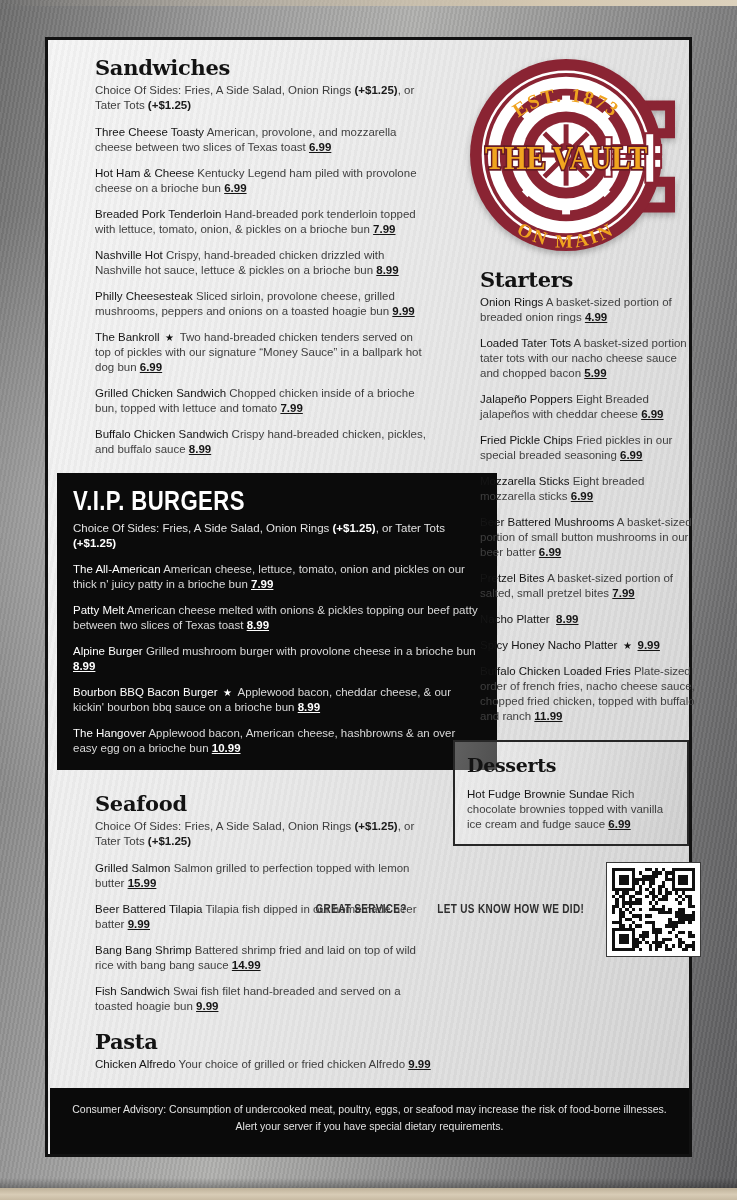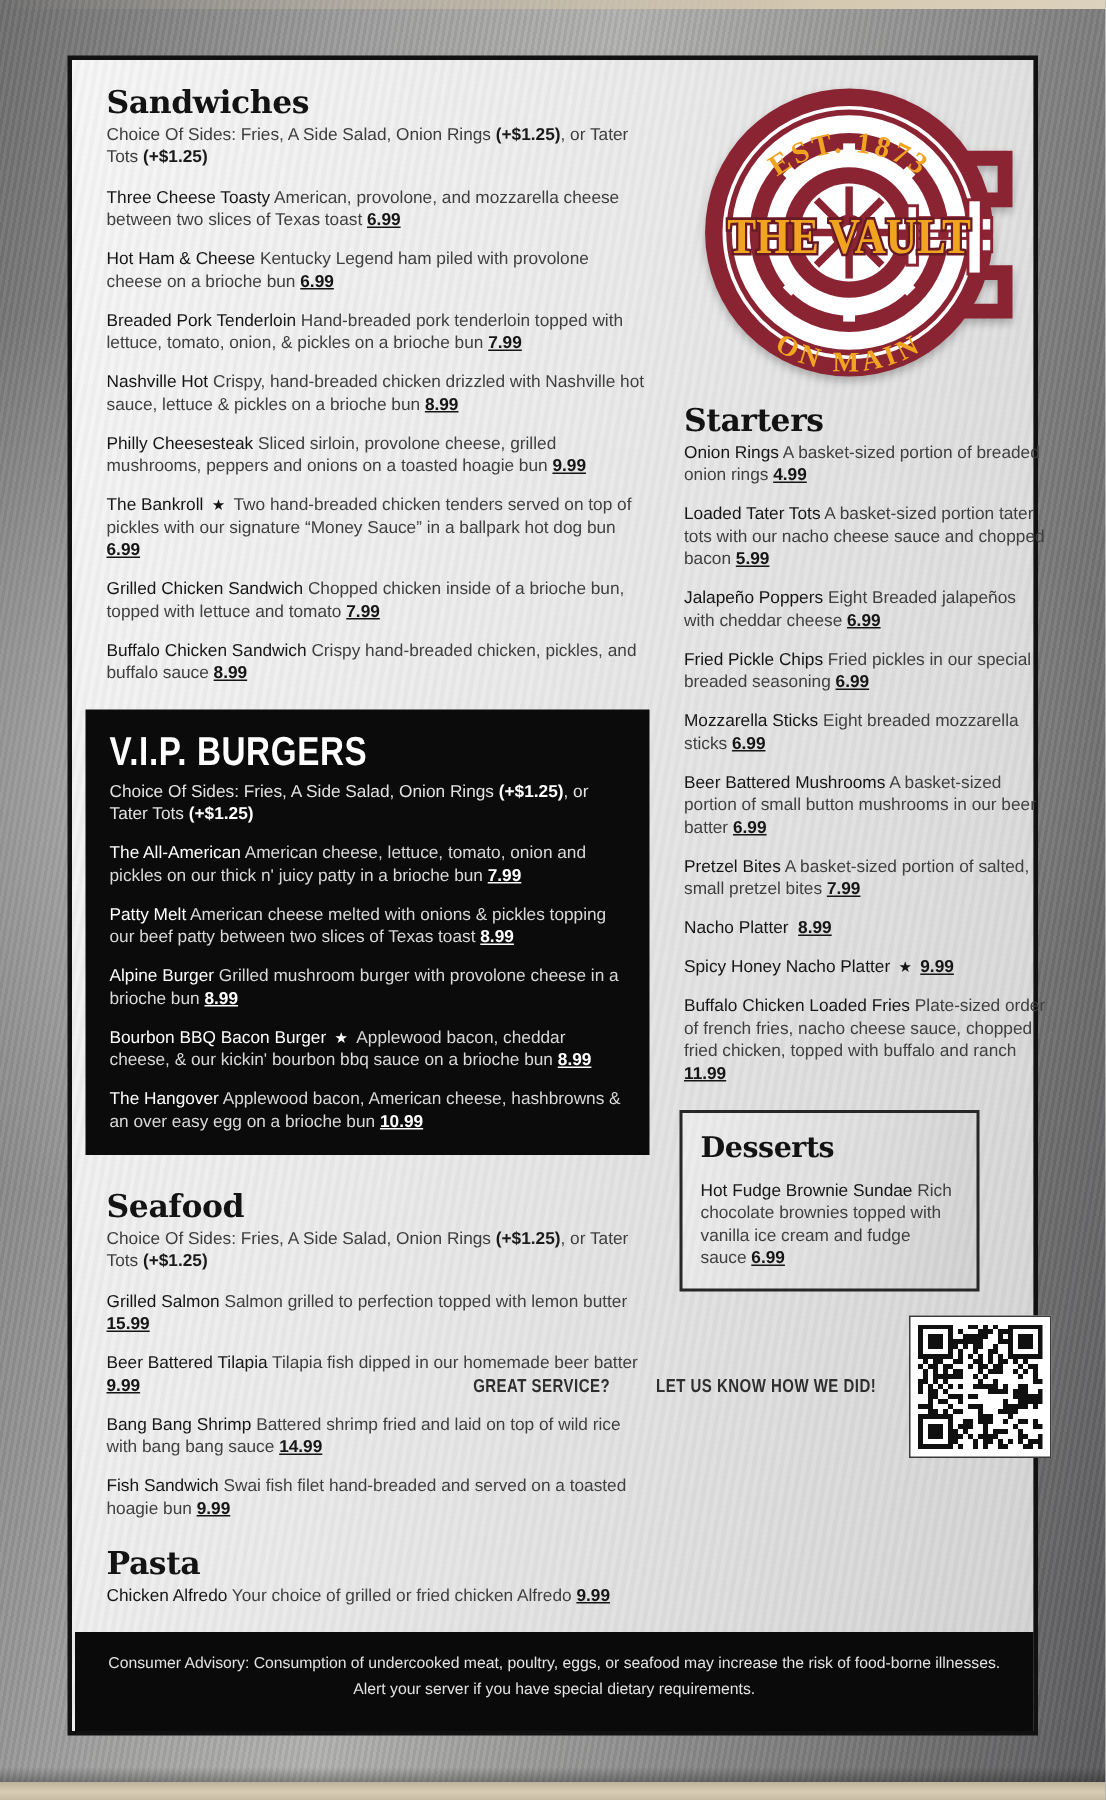--- a/index.html
+++ b/index.html
@@ -32,35 +32,35 @@
     font-size:21px;line-height:24px;color:#131313;letter-spacing:-.3px;margin:0 0 3px 0;
   }
   .section-note{font-size:11.5px;line-height:15px;color:#3d3d3d;margin:0 0 12px 0;}
   .menu-item{font-size:11.5px;line-height:15px;color:#3f3f3f;margin:0 0 11px 0;}
   .item-name{font-weight:normal;color:#151515;}
   .price{font-weight:bold;color:#151515;text-decoration:underline;}
   .star{font-size:10px;color:#151515;}
   .b{font-weight:bold;color:#1a1a1a;}
   .i{}
 
-  .section{margin-bottom:16px;}
+  .section{margin-bottom:16px;margin-left:24px;}
   .style-inverted{
     background:#0b0b0b;color:#e6e6e6;box-sizing:border-box;
-    margin:0 0 22px -14px;padding:13px 16px 3px 16px;width:376px;
+    margin:0 0 22px -14px;padding:13px 16px 3px 16px;width:440px;
   }
   .vip-title{
     font-weight:bold;font-size:27px;line-height:30px;color:#fff;letter-spacing:.5px;
     transform:scaleX(.82);transform-origin:left center;white-space:nowrap;margin:0 0 5px 0;
   }
   .style-inverted .section-note{color:#e2e2e2;margin-bottom:11px;}
   .style-inverted .menu-item{color:#d9d9d9;}
   .style-inverted .item-name,.style-inverted .price,.style-inverted .b,.style-inverted .star{color:#fff;}
 
   .style-boxed{
-    border:2px solid #272727;box-sizing:border-box;width:200px;margin:14px 0 0 -3px;
+    border:2px solid #272727;box-sizing:border-box;width:236px;margin:14px 0 0 -3px;
     padding:11px 12px 1px 12px;
     background:linear-gradient(105deg,rgba(255,255,255,.35),rgba(0,0,0,.03));
   }
   .style-boxed .section-title{font-size:19px;margin-bottom:10px;}
 
   .logo-wrap{margin:2px 0 14px 4px;width:228px;height:200px;}
   .logo-wrap svg{filter:drop-shadow(0 3px 3px rgba(0,0,0,.25));}
 
   .promo-row{display:flex;align-items:center;margin-top:16px;}
   .promo-text{width:146px;display:flex;flex-direction:row;align-items:center;justify-content:flex-end;}

